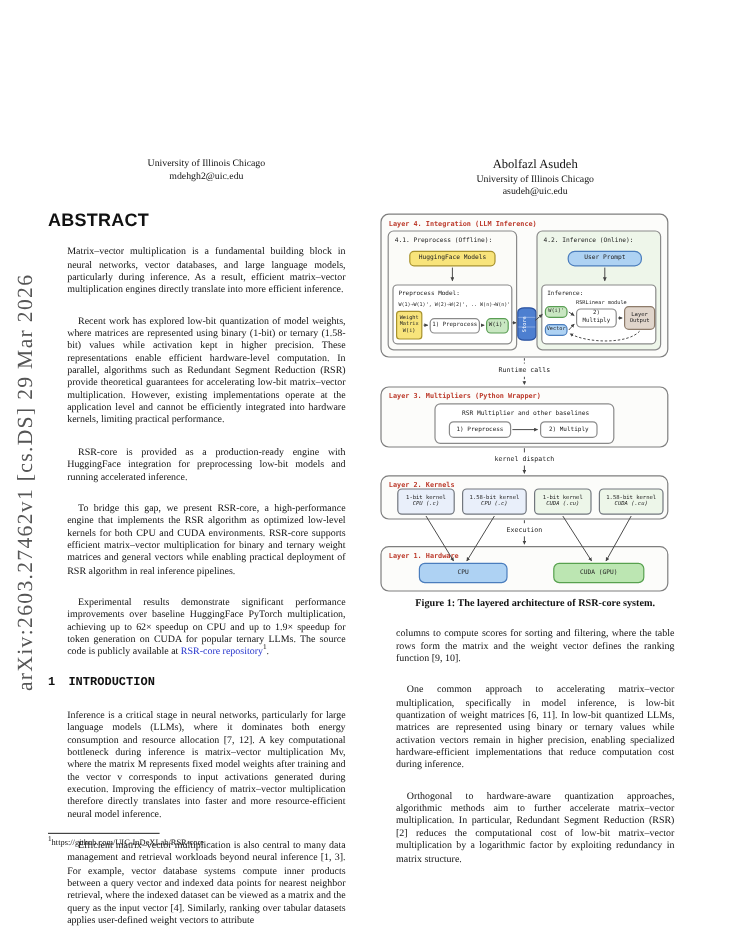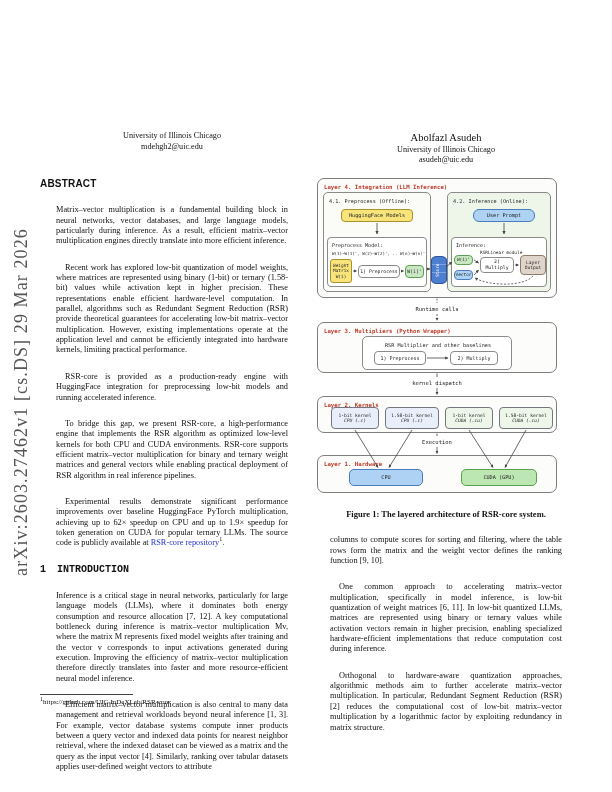--- a/index.html
+++ b/index.html
@@ -25,21 +25,21 @@
   .author.a0{left:40px; width:264px;}
   .author.a1{left:314px; width:264px;}
   .author .name{font-size:10.5px;}
   .author .affil,.author .email{font-size:8.2px;}
   
   .col{position:absolute; width:264px; font-size:8.3px; line-height:10.35px; text-align:justify;}
   .col-left{left:40px; top:179px;}
   .col-right{left:314px; top:177px;}
   .sec-h1{
     font-family:"Liberation Sans", sans-serif; font-weight:bold;
-    font-size:10px; margin:0 0 4px 0; letter-spacing:.2px;
+    font-size:15px; margin:0 0 4px 0; letter-spacing:.2px;
   }
   .sec-h2{
     font-family:Liberation Mono, monospace; font-weight:bold;
     font-size:10px; margin:12px 0 5px 0;
   }
   .sec-h2 .num{margin-right:11px;}
   .col p{margin:16px;}
   .col p.ind{text-indent:9px;}
   a.link{color:#2433cc; text-decoration:none; cursor:pointer;}
   sup{font-size:6px; line-height:0;}
@@ -88,21 +88,21 @@
     position:absolute; left:114px; top:79px; width:14px; height:26px;
     background:#4d7fd0; border:1px solid #2c53a0; border-radius:6px/4px;
     display:flex; align-items:center; justify-content:center; z-index:3;
   }
   .store:before{content:""; position:absolute; left:0; right:0; top:7px; border-top:1px solid #7fa3e0;}
   .store:after{content:""; position:absolute; left:0; right:0; top:15px; border-top:1px solid #7fa3e0;}
   .store span{
     color:#fff; font-size:4.4px; transform:rotate(-90deg); white-space:nowrap; z-index:2;
   }
   .figcap{
-    margin-top:14px; text-align:center; font-weight:bold; font-size:8.5px;
+    margin-top:2px; text-align:center; font-weight:bold; font-size:8.5px;
   }
   .fig svg{position:absolute; inset:0; pointer-events:none; z-index:4;}
   .coltext{margin-top:12px;}
 </style>
 </head>
 <body>
 
 <div class="page">
 
   <div class="arxiv-strip">arXiv:2603.27462v1  [cs.DS]  29 Mar 2026</div>

